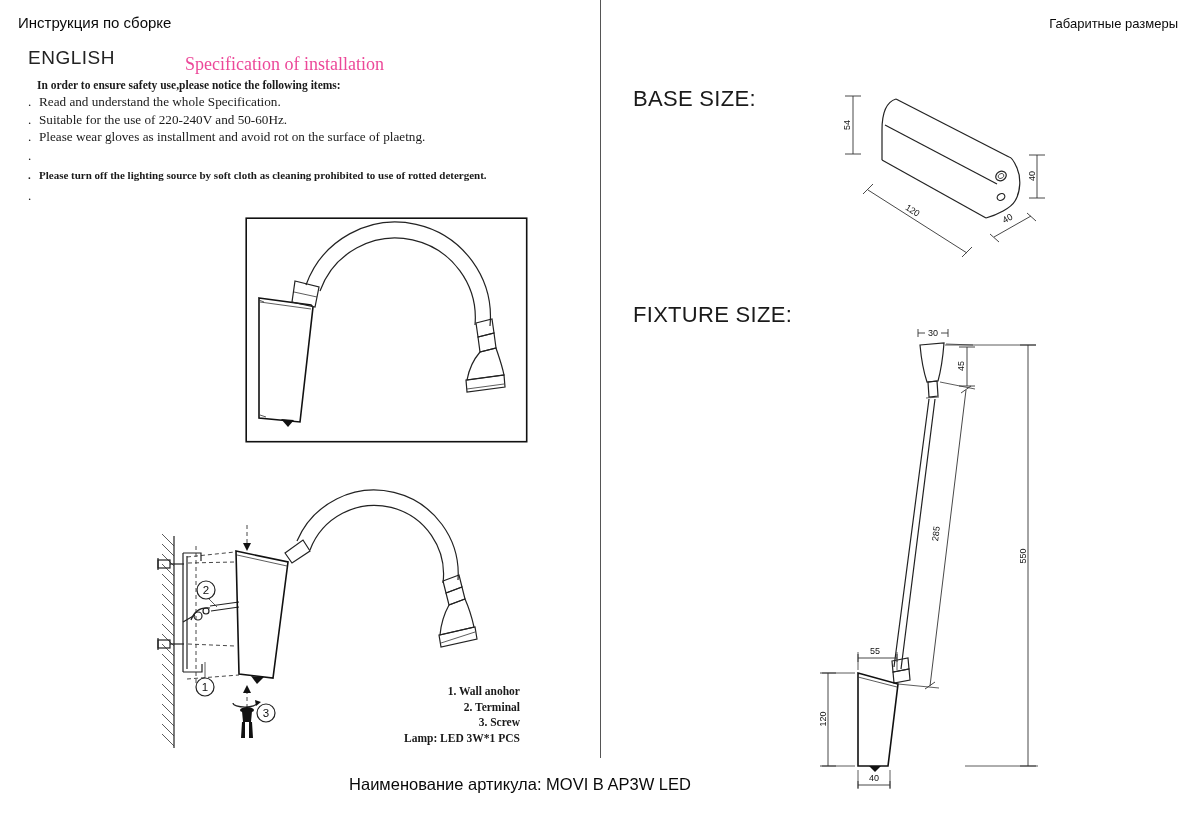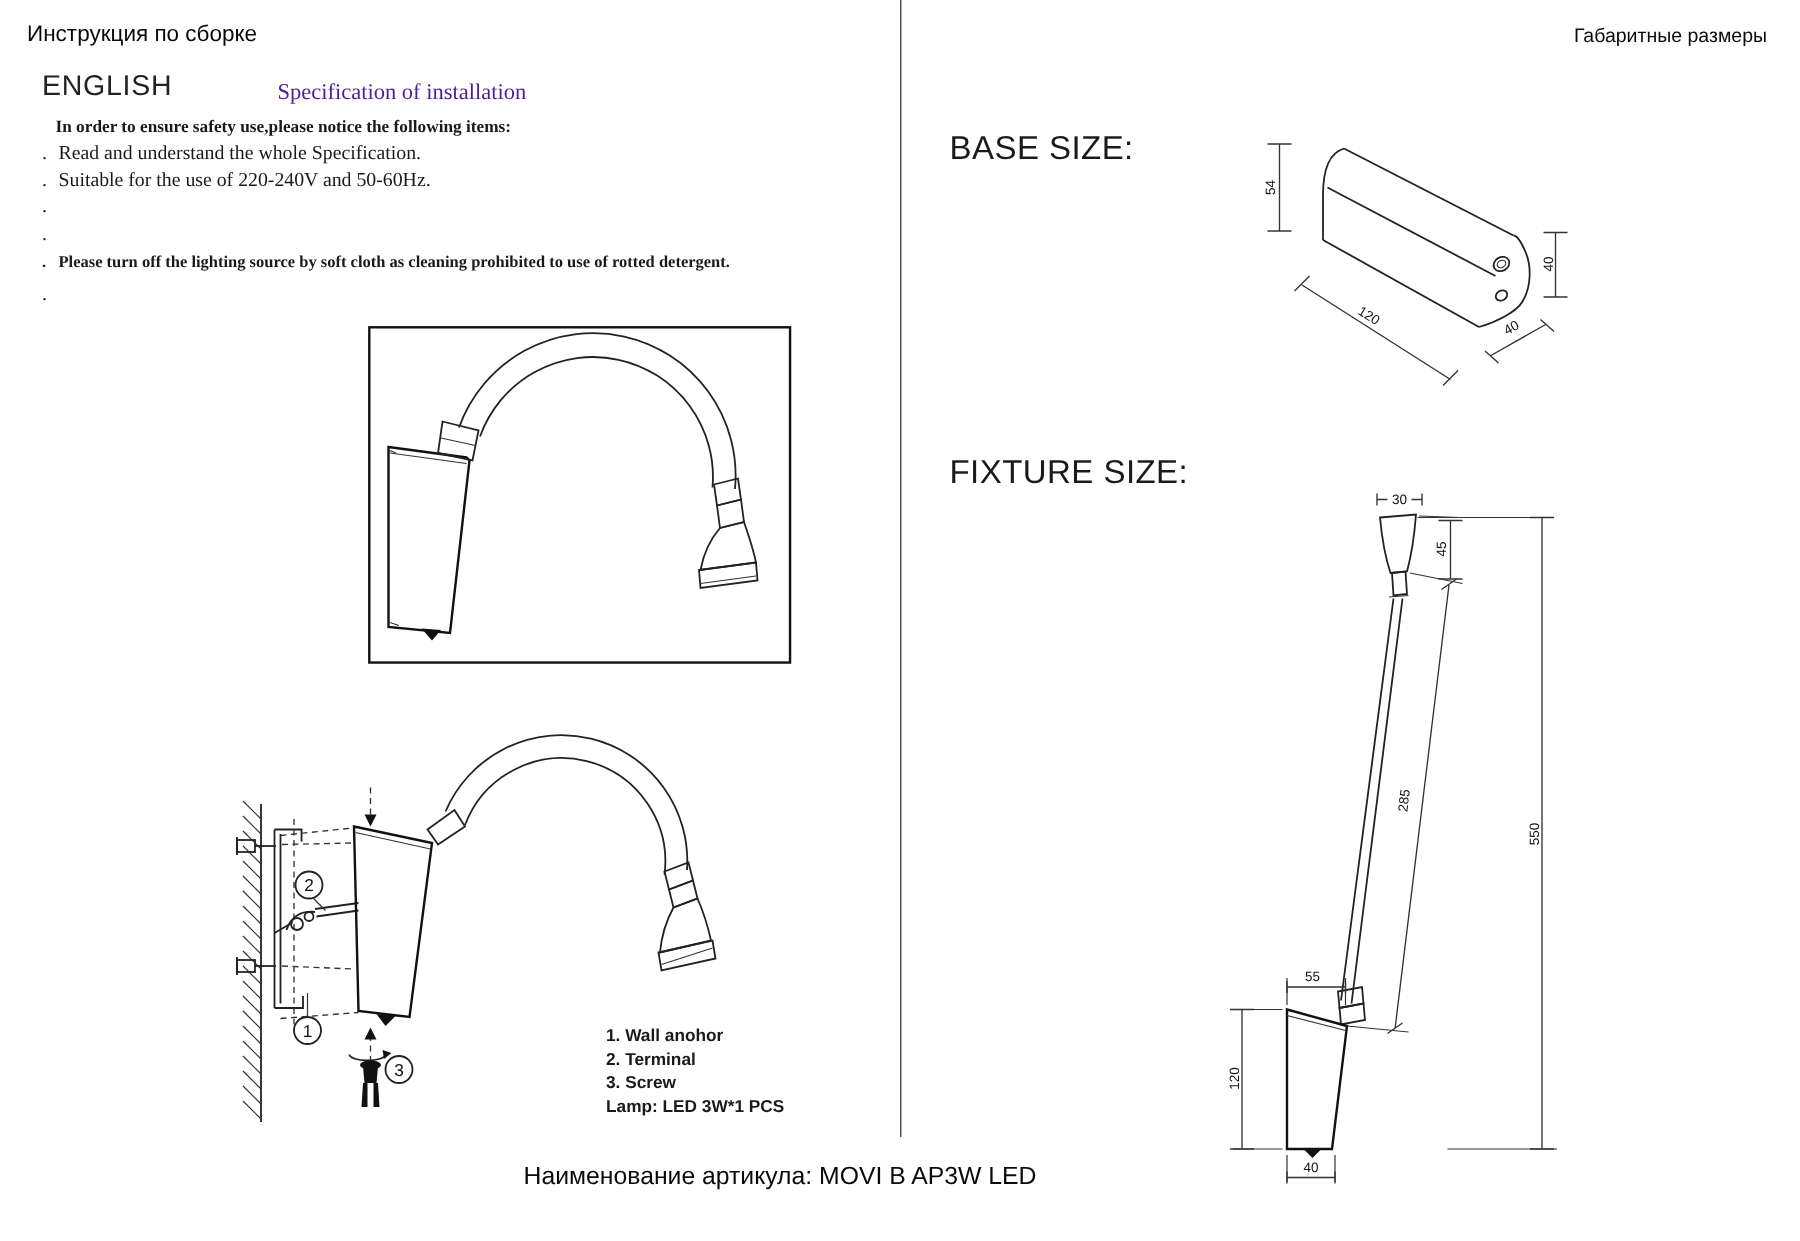--- a/index.html
+++ b/index.html
@@ -1,24 +1,24 @@
 <!DOCTYPE html>
 <html><head>
 <meta charset="utf-8">
 <style>
   html,body{margin:0;padding:0;background:#fff;}
   .page{position:relative;width:1200px;height:827px;background:#fff;color:#111;
         font-family:"Liberation Sans",sans-serif;overflow:hidden;}
   .abs{position:absolute;}
   .serif{font-family:"Liberation Serif",serif;}
-  .mono{font-family:Liberation Sans, sans-serif;}
+  .mono{font-family:Liberation Serif, serif;text-align:right;}
   .left-title{left:18px;top:14px;font-size:15px;color:#0a0a0a;}
   .right-title{right:22px;top:16px;font-size:13px;color:#0a0a0a;}
   .english{left:28px;top:47px;font-size:19px;letter-spacing:.5px;color:#222;}
-  .spec-heading{left:185px;top:54px;font-size:15px;color:#4c1d95;}
+  .spec-heading{left:185px;top:54px;font-size:18px;color:#ec4899;}
   .intro{left:37px;top:79px;font-size:11.5px;font-weight:600;color:#1a1a1a;}
   .safety-list{left:28px;top:93px;width:540px;}
   .safety-item{display:flex;color:#1a1a1a;font-family:"Liberation Serif",serif;}
   .safety-item .dot{width:11px;text-align:left;}
   .s13{font-size:13.2px;line-height:17.5px;}
   .s13b{font-size:13.2px;line-height:18.5px;}
   .s11{font-size:11px;line-height:20px;font-weight:600;}
   .s13c{font-size:13.2px;line-height:22px;}
   .divider{left:600px;top:0;width:1px;height:758px;background:#555;}
   .section-label{font-size:22px;color:#1a1a1a;letter-spacing:.3px;}
@@ -49,20 +49,21 @@
     <div class="safety-item s13">
       <span class="dot">.</span>
       <span>Read and understand the whole Specification.</span>
     </div>
     <div class="safety-item s13">
       <span class="dot">.</span>
       <span>Suitable for the use of 220-240V and 50-60Hz.</span>
     </div>
     <div class="safety-item s13b">
       <span class="dot">.</span>
+      <span>Please wear gloves as installment and avoid rot on the surface of plaetng.</span>
     </div>
     <div class="safety-item s13b">
       <span class="dot">.</span>
     </div>
     <div class="safety-item s11">
       <span class="dot">.</span>
       <span>Please turn off the lighting source by soft cloth as cleaning prohibited to use of rotted detergent.</span>
     </div>
     <div class="safety-item s13c">
       <span class="dot">.</span>

